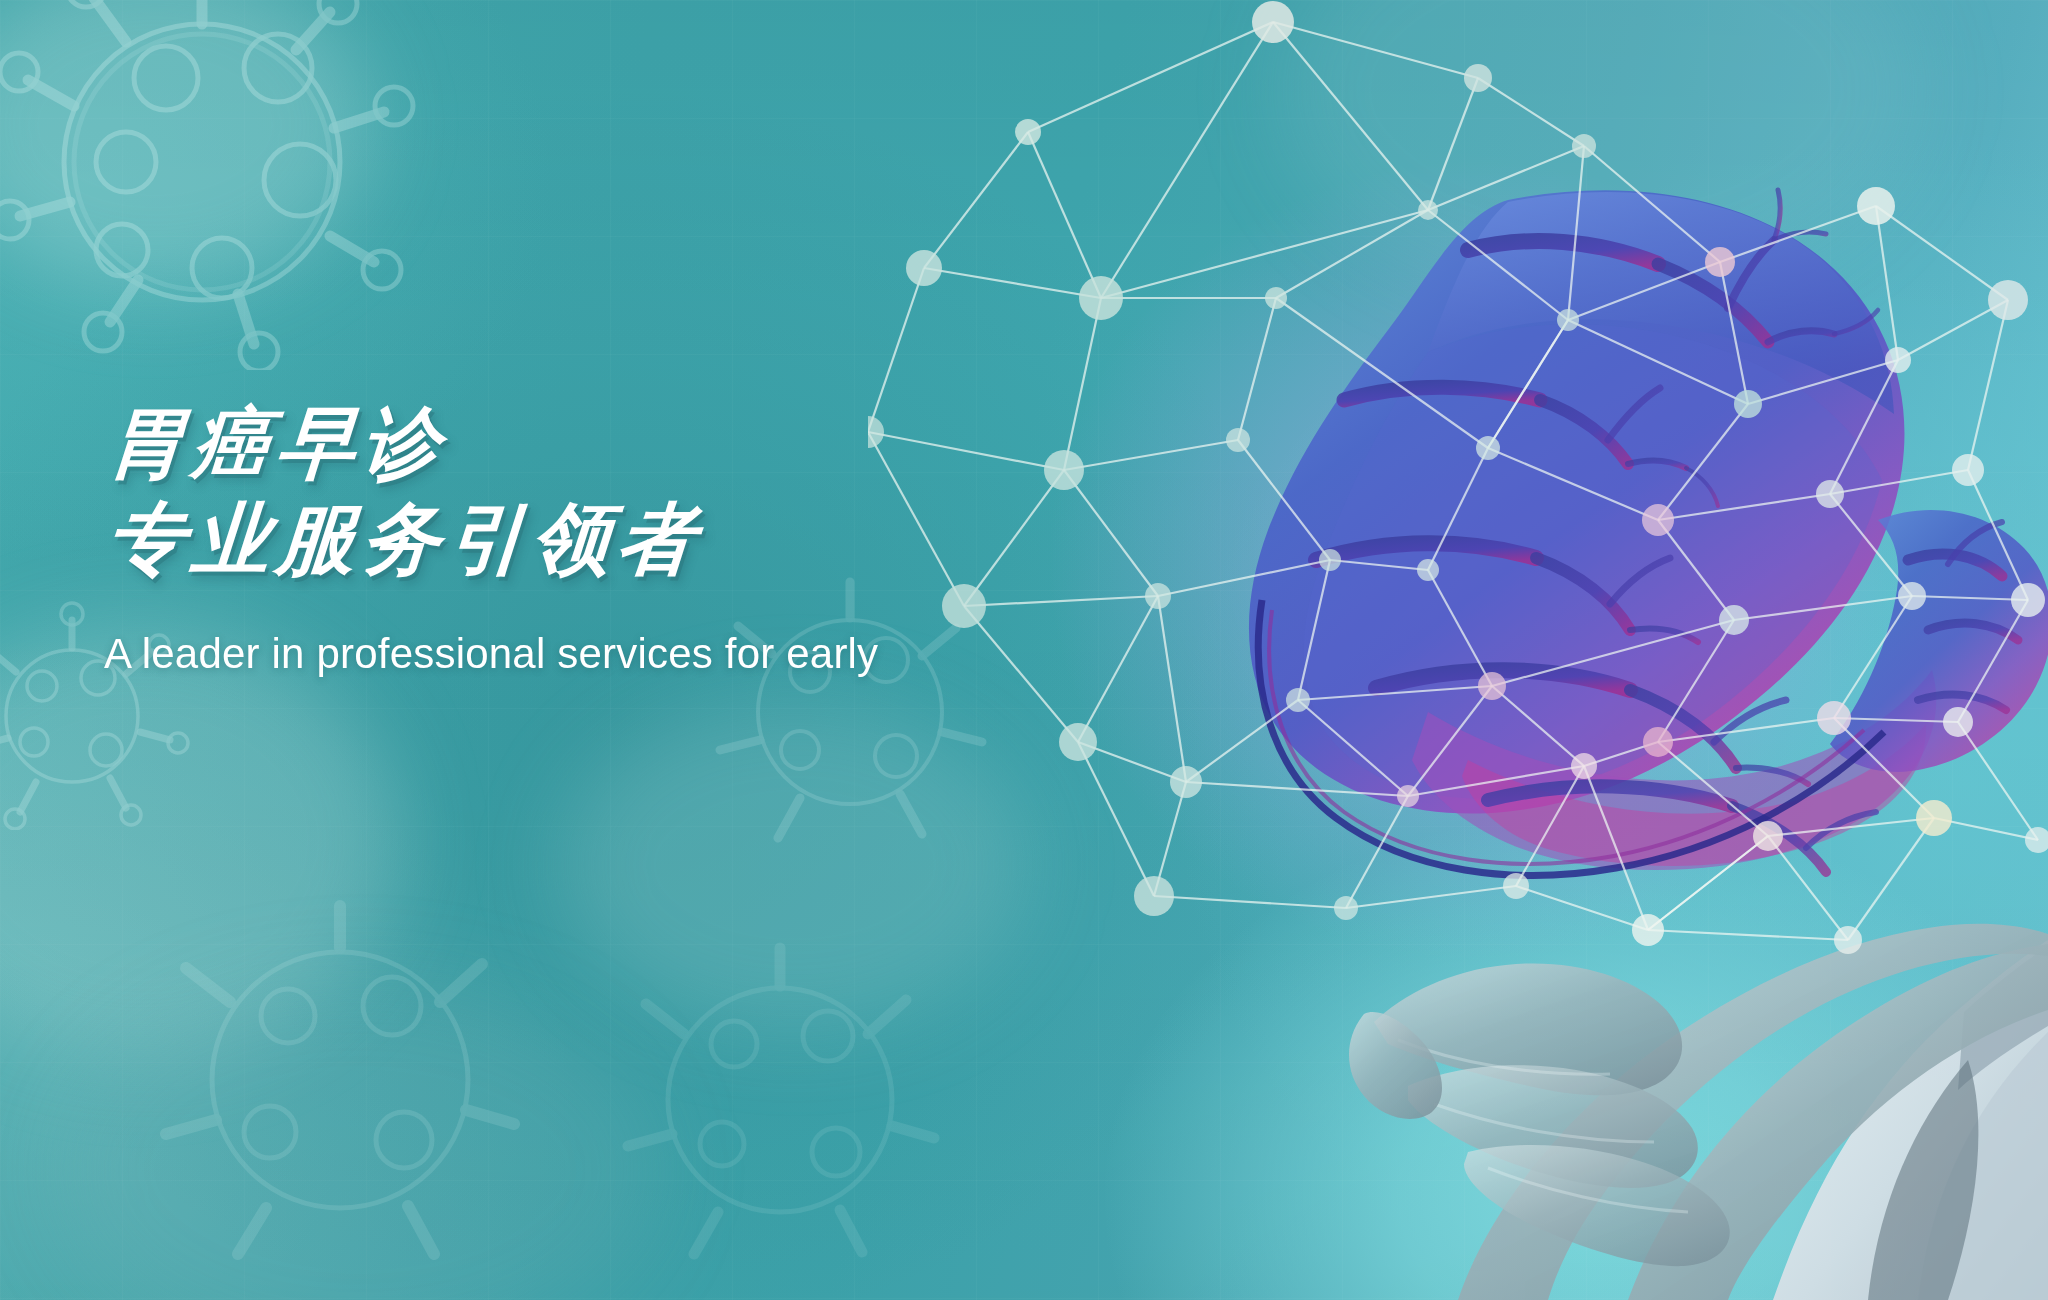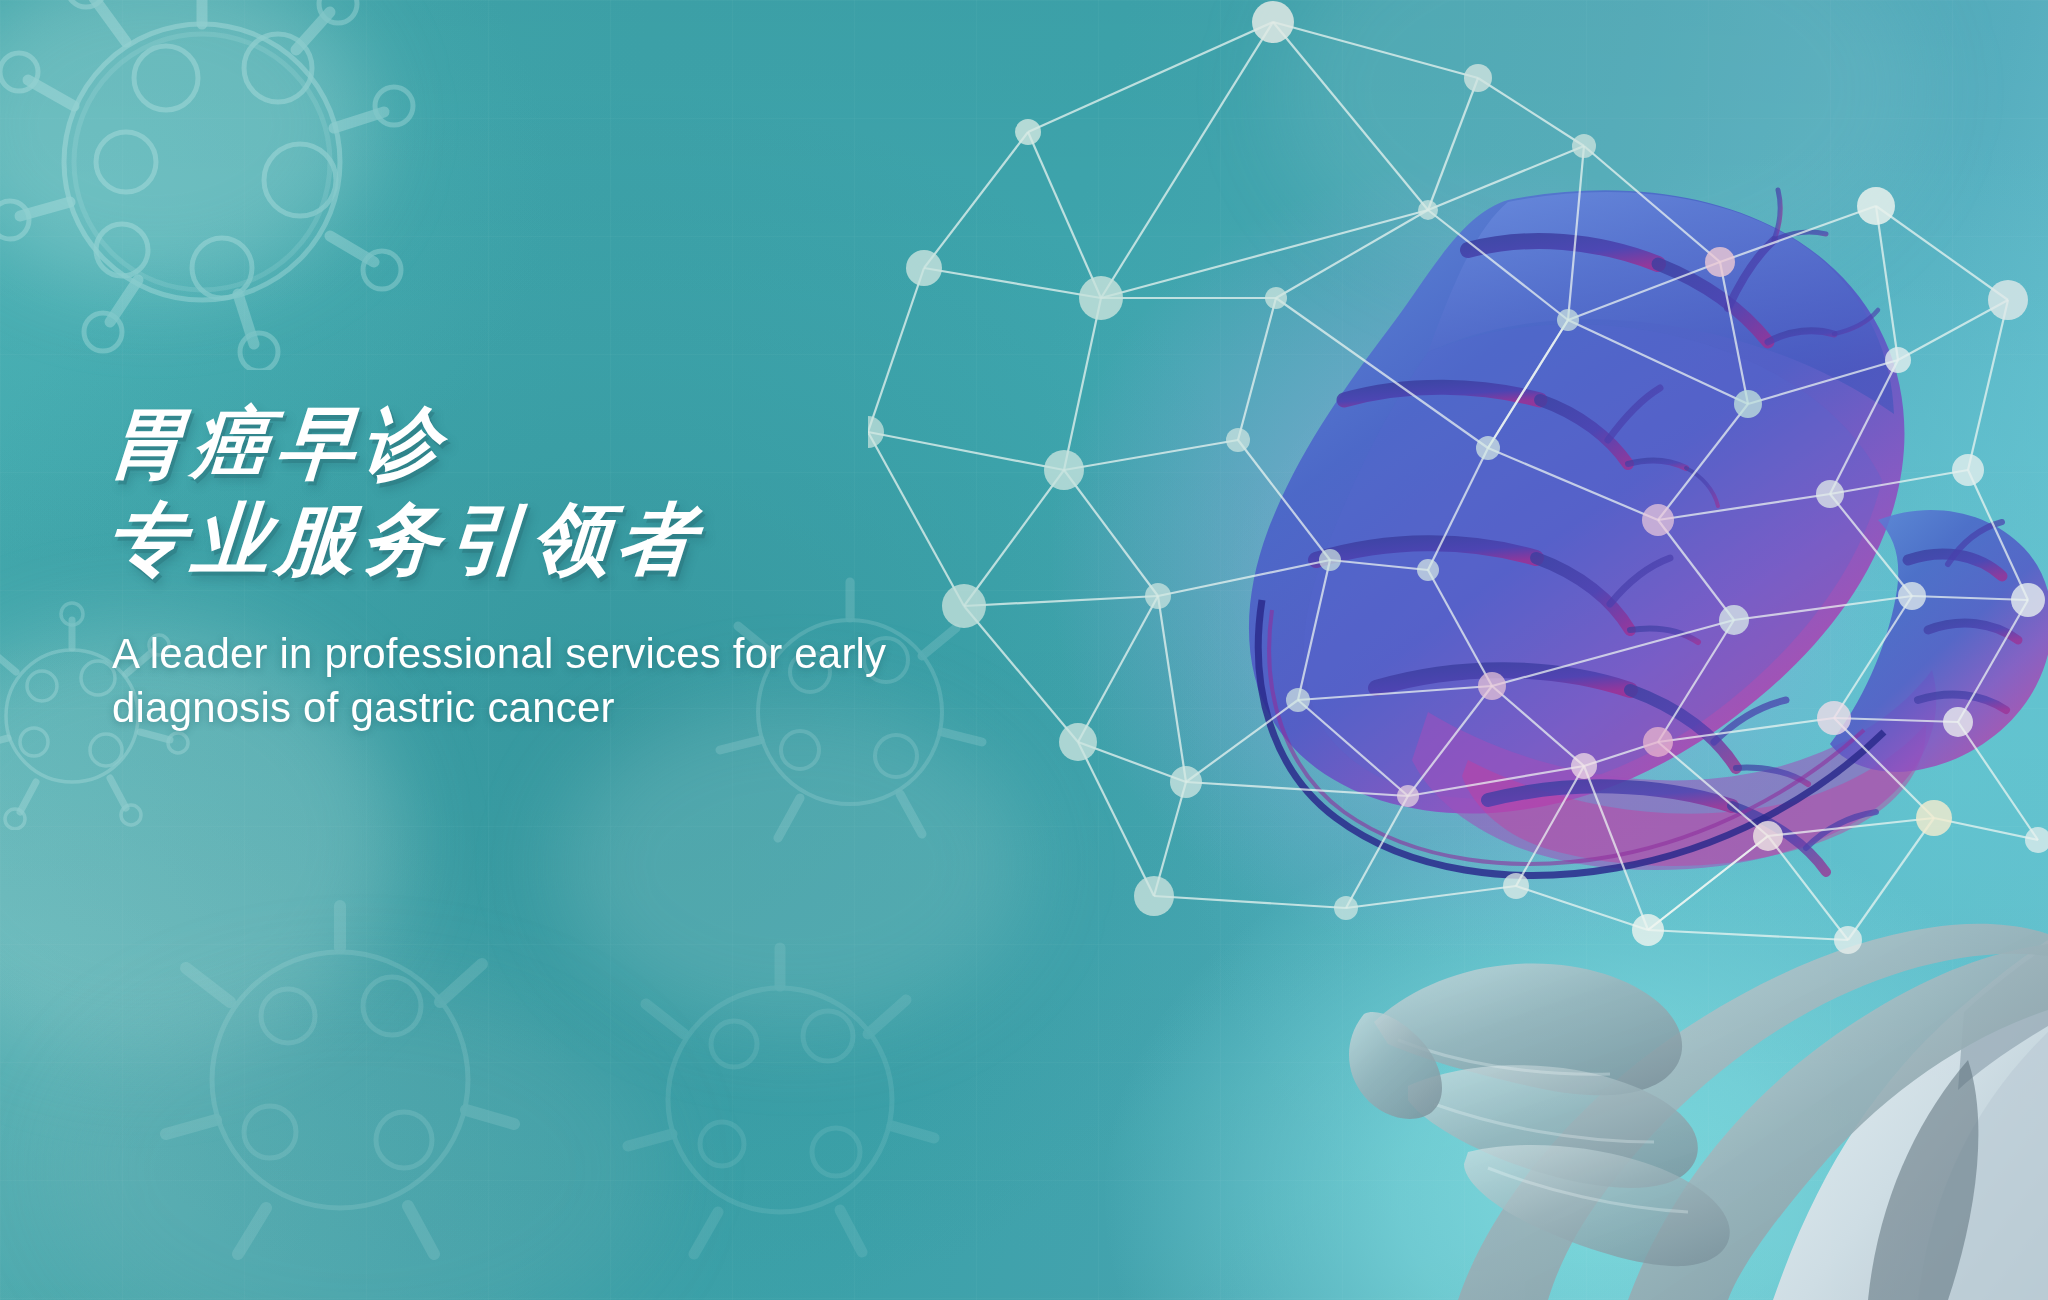--- a/index.html
+++ b/index.html
@@ -82,21 +82,20 @@
 
   .en-block {
     margin-top: 42px;
     color: #ffffff;
     font-size: 42px;
     line-height: 1.28;
     font-weight: 400;
     letter-spacing: .2px;
     text-shadow: 0 2px 7px rgba(24,86,94,0.38);
     max-width: 840px;
-    margin-left: 8px;
   }
   .en-line { display:block; }
 
   
   .graphic {
     position: absolute;
     right: 0;
     top: 0;
     width: 1180px;
     height: 1300px;
@@ -547,17 +546,16 @@
         </g>
       </g>
     </svg>
   </div>
 
   <div class="copy">
     <div class="cn-line">胃癌早诊</div>
     <div class="cn-line">专业服务引领者</div>
     <div class="en-block">
       <span class="en-line">A leader in professional services for early</span>
-      <span class="en-line">diagnosis of gastric cancer</span>
     </div>
   </div>
 
 </div>
 
 </body></html>

